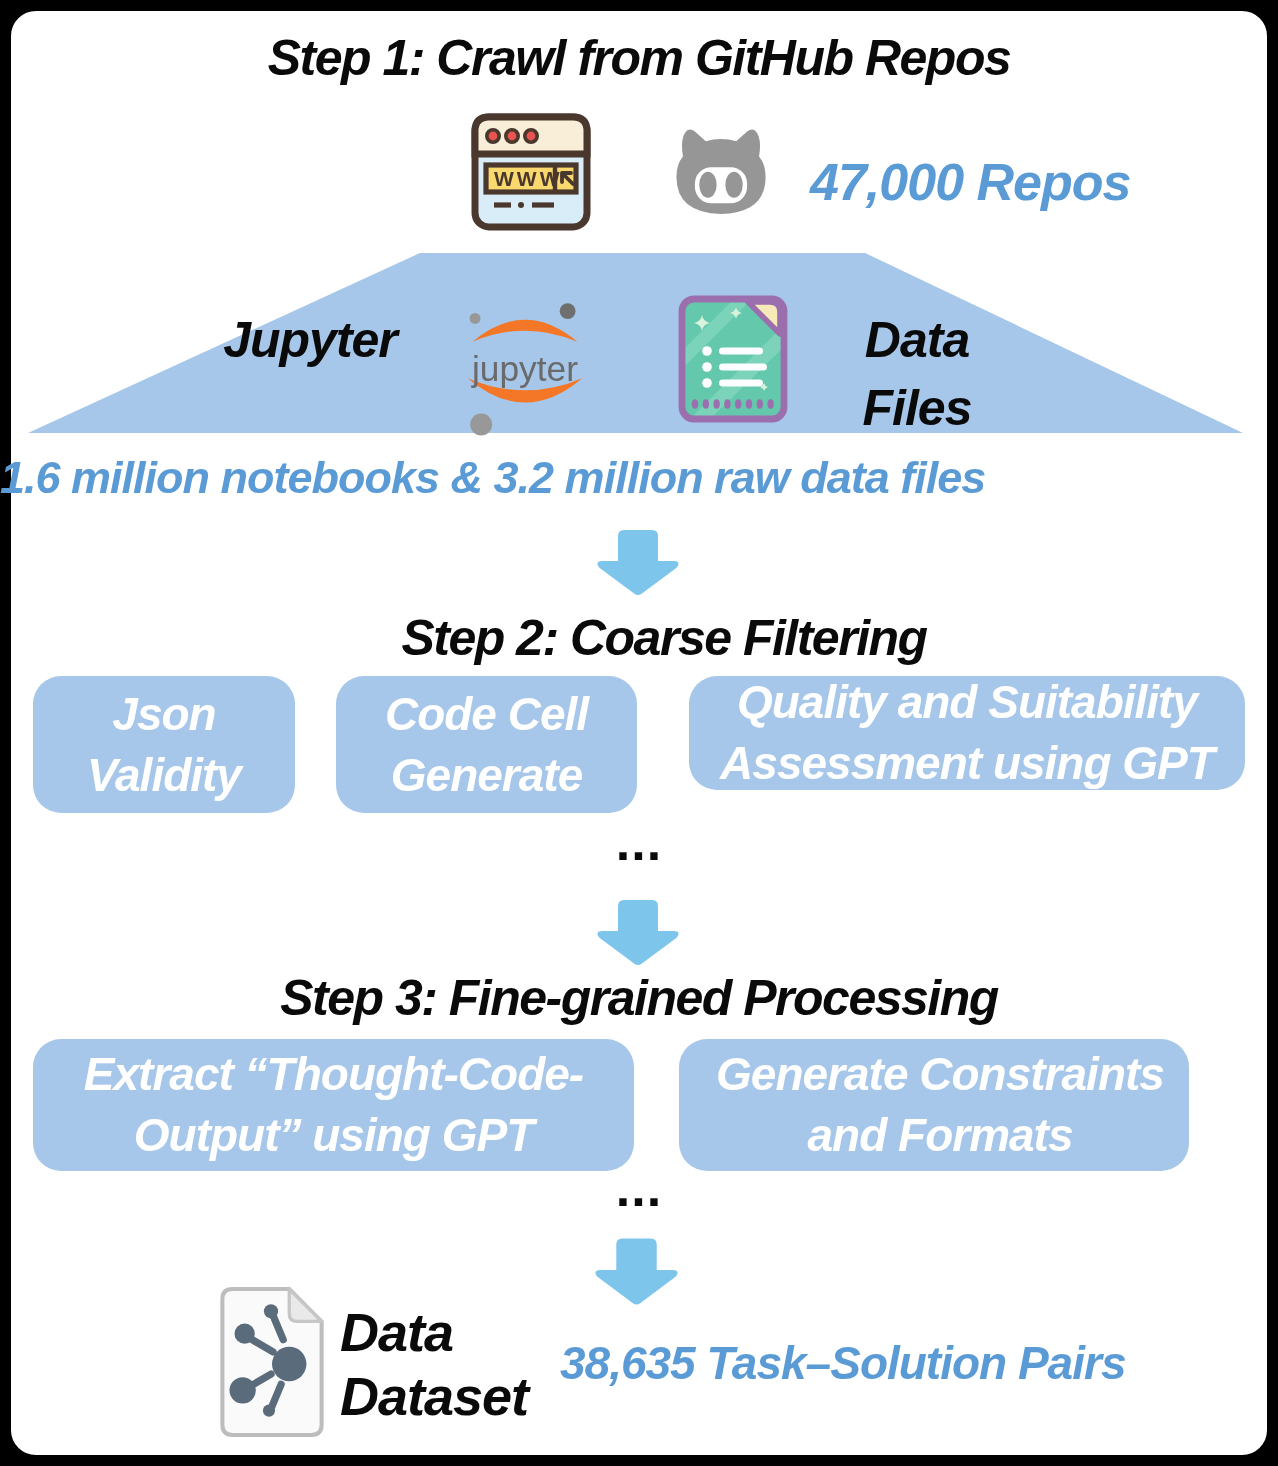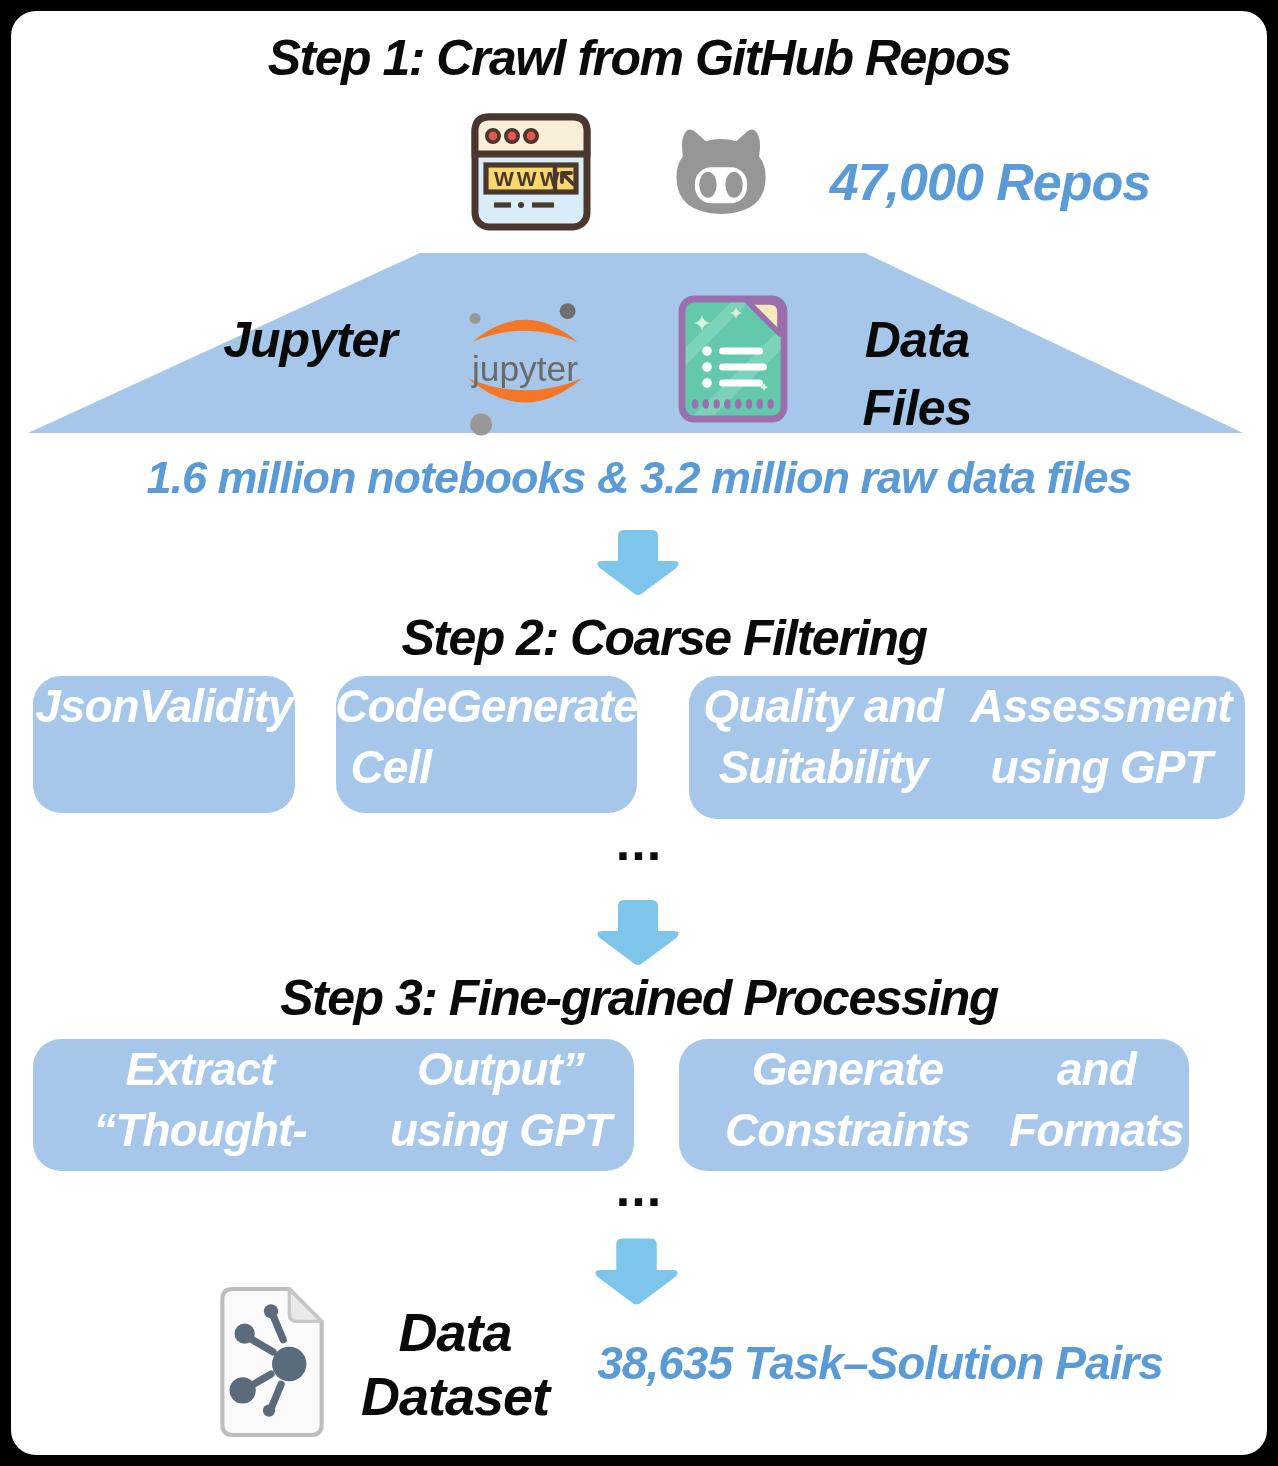--- a/index.html
+++ b/index.html
@@ -1,26 +1,26 @@
 <!DOCTYPE html>
 <html><head>
 <meta charset="utf-8">
 <style>
   html,body{margin:0;padding:0;background:#000;}
   .canvas{position:relative;width:1278px;height:1466px;background:#000;overflow:hidden;
           font-family:"Liberation Sans","DejaVu Sans",sans-serif;}
   .card{position:absolute;left:2px;top:2px;right:2px;bottom:2px;background:#fff;
         border:9px solid #000;border-radius:34px;box-sizing:border-box;}
   .abs{position:absolute;}
-  .ctr{text-align:center;}
+  .ctr{}
   .ti{font-style:italic;font-weight:bold;letter-spacing:-1px;}
   .title{left:0;width:1278px;text-align:center;font-size:50px;color:#0a0a0a;
          font-style:italic;font-weight:bold;letter-spacing:-1.5px;line-height:52px;}
   .bluetext{color:#5B9BD5;}
-  .box{background:#A6C7E9;border-radius:28px;display:flex;flex-direction:row;
+  .box{background:#A6C7E9;border-radius:28px;display:flex;flex-direction:column;
        justify-content:center;color:#fff;font-style:italic;font-weight:bold;
        font-size:46px;line-height:61px;text-align:center;letter-spacing:-1px;}
   .trap{left:28px;top:253px;width:1215px;height:180px;background:#A6C7E9;
         clip-path:polygon(32.26% 0,68.89% 0,100% 100%,0 100%);}
   .sidelabel{font-size:50px;line-height:68px;color:#0a0a0a;text-align:center;
              font-style:italic;font-weight:bold;letter-spacing:-1px;}
   .dots{left:0;width:1278px;text-align:center;font-size:52px;line-height:60px;
         font-weight:bold;color:#0a0a0a;letter-spacing:1px;}
 </style>
 </head>
@@ -115,25 +115,25 @@
   <svg class="abs" style="left:595px;top:529px;" width="86" height="68" viewBox="0 0 86 68">
     <path d="M29 2 L57 2 Q62 2 62 7 L62 33 L79 33 Q85 33 81 38 L46 64 Q43 66 40 64 L5 38 Q1 33 7 33 L24 33 L24 7 Q24 2 29 2 Z" fill="#7EC5EC" stroke="#7EC5EC" stroke-width="2" stroke-linejoin="round"></path>
   </svg>
 
   <div class="abs title" style="top:612px;padding-left:25px;">Step 2: Coarse Filtering</div>
 
   <div class="abs box" style="left:33px;top:676px;width:262px;height:137px;">
     <div>Json</div>
     <div>Validity</div>
   </div>
-  <div class="abs box" style="left:336px;top:676px;width:301px;height:137px;border-radius:29px;">
+  <div class="abs box" style="left:336px;top:676px;width:301px;height:137px;">
     <div>Code Cell</div>
     <div>Generate</div>
   </div>
-  <div class="abs box" style="left:689px;top:676px;width:556px;height:143px;">
+  <div class="abs box" style="left:689px;top:676px;width:556px;height:114px;">
     <div>Quality and Suitability</div>
     <div>Assessment using GPT</div>
   </div>
 
   <div class="abs dots" style="top:812px;">...</div>
 
   <svg class="abs" style="left:595px;top:899px;" width="86" height="68" viewBox="0 0 86 68">
     <path d="M29 2 L57 2 Q62 2 62 7 L62 33 L79 33 Q85 33 81 38 L46 64 Q43 66 40 64 L5 38 Q1 33 7 33 L24 33 L24 7 Q24 2 29 2 Z" fill="#7EC5EC" stroke="#7EC5EC" stroke-width="2" stroke-linejoin="round"></path>
   </svg>
 

